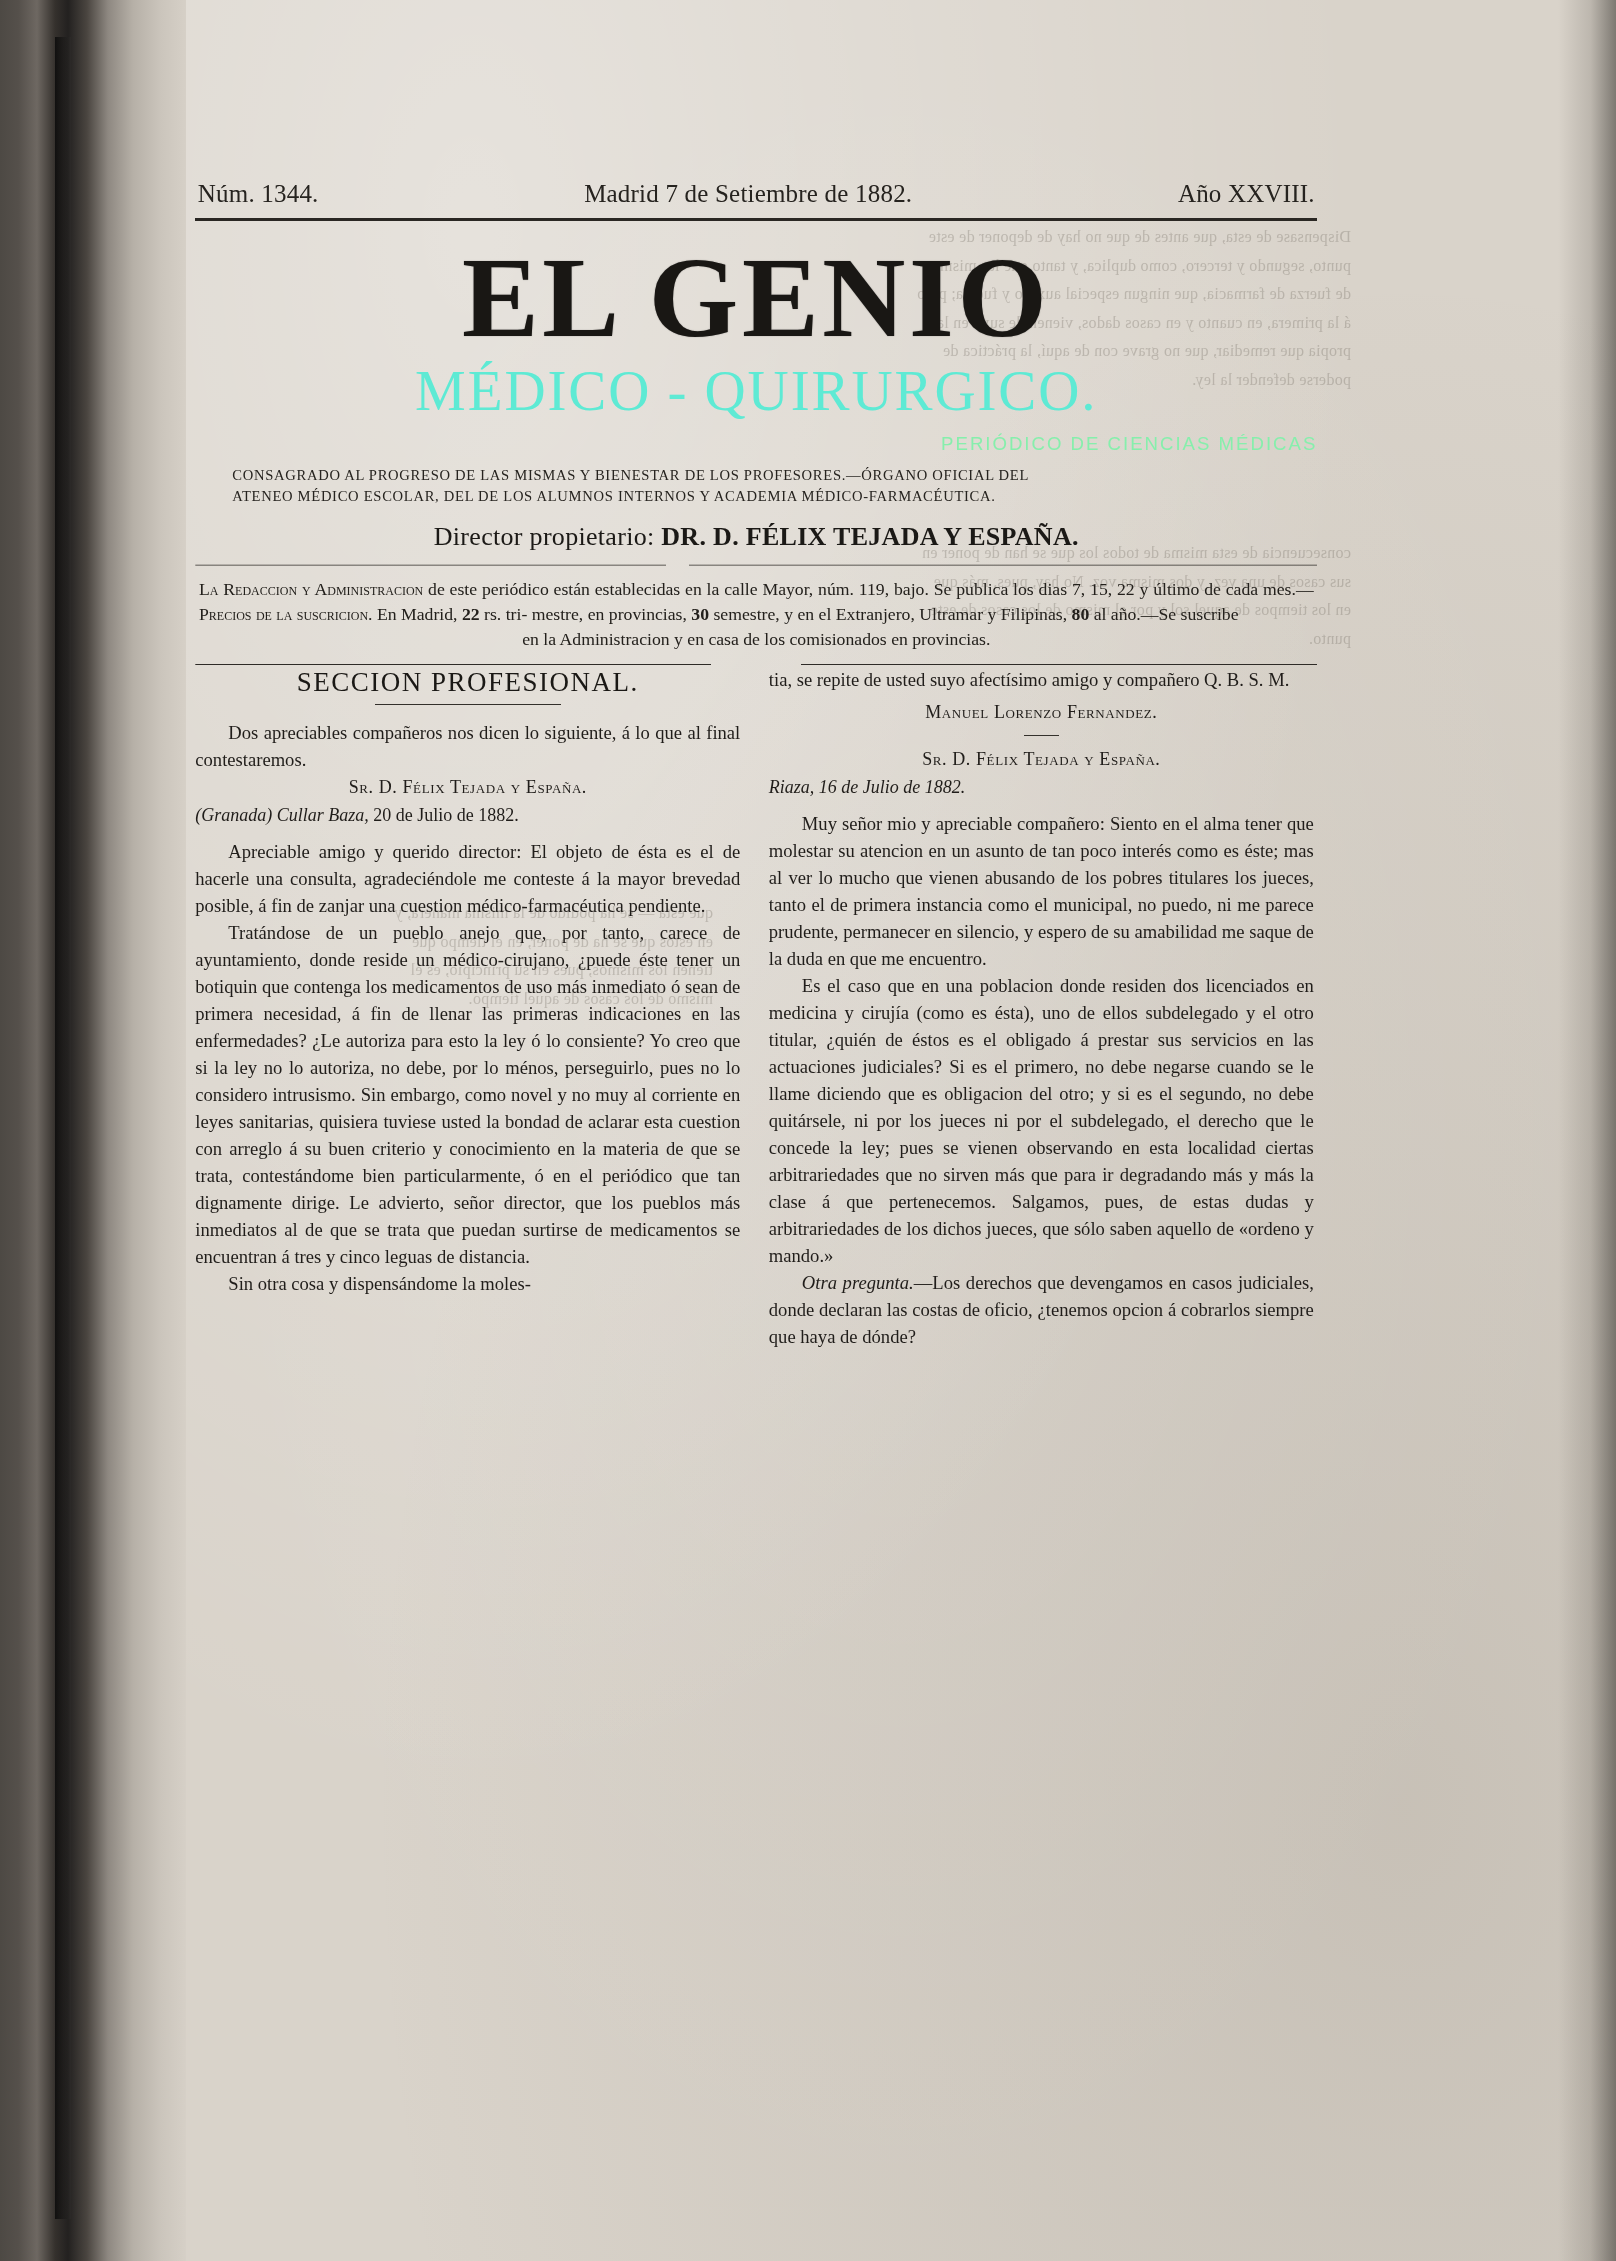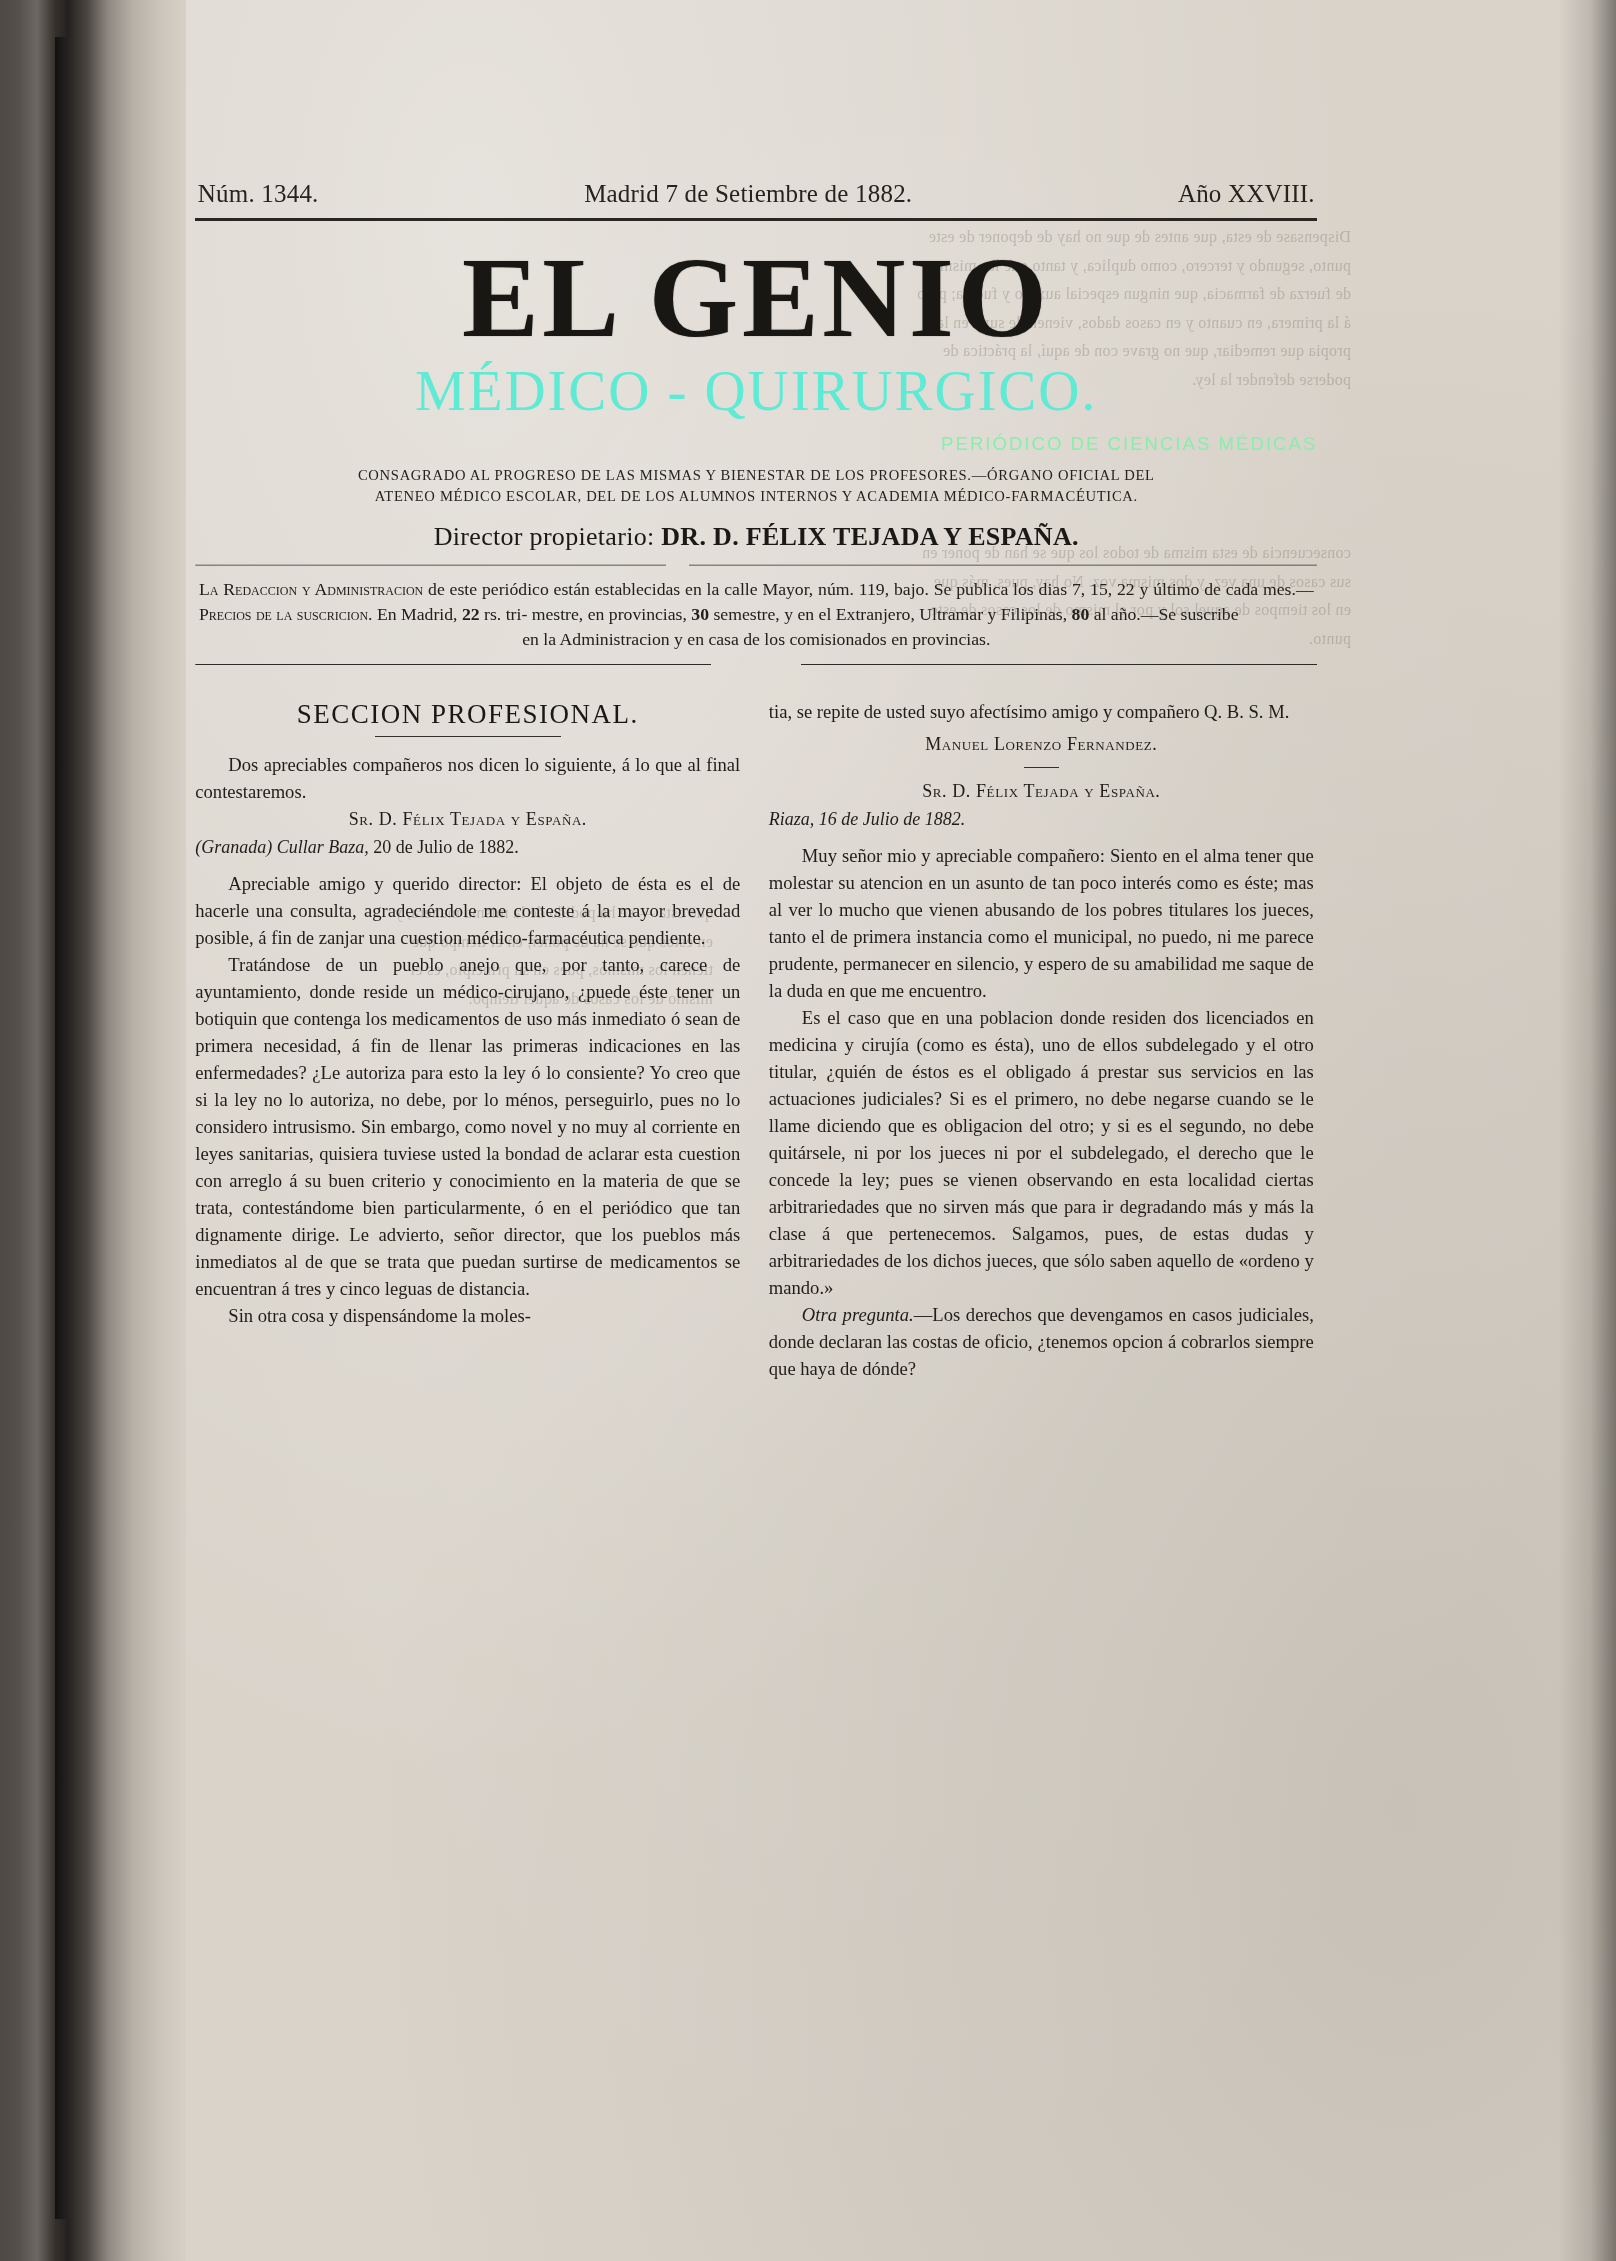--- a/index.html
+++ b/index.html
@@ -129,21 +129,20 @@
   }
   .title-tag {
     text-align: right;
     font-family: "Liberation Sans", sans-serif;
     font-size: 18.6px;
     letter-spacing: 2px;
     color: #86efac;
     margin: 10px 0 0 0;
   }
   .creed {
-    text-align: center;
     font-size: 14.6px;
     letter-spacing: 0.7px;
     line-height: 21px;
     color: #26231f;
     margin: 10px 37px 0 37px;
   }
   .director {
     text-align: center;
     font-size: 26px;
     color: #1b1916;
@@ -173,21 +172,21 @@
 
   .rule-dash2 {
     margin: 11px 0 0 0;
     height: 3.1px;
     background: linear-gradient(90deg, #2e2b27 0 46%, transparent 46% 54%, #2e2b27 54% 100%);
     clip-path: polygon(0 35%, 100% 35%, 100% 65%, 0 65%);
   }
 
   
   .cols {
-    margin-top: 32px;
+    margin-top: 0;
     display: flex;
     gap: 28.5px;
     position: relative;
   }
   .col {
     width: 545px;
     font-size: 18.6px;
     line-height: 27px;
     color: #201d1a;
     text-align: justify;

